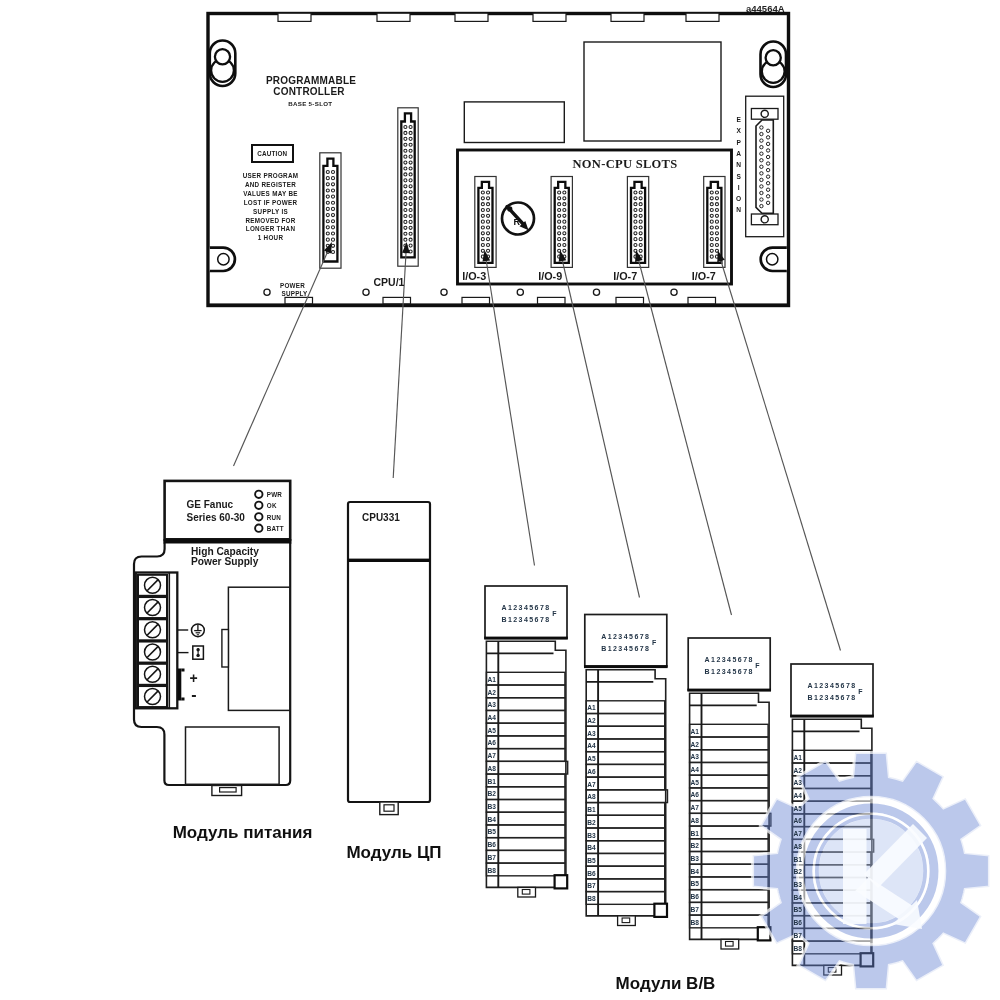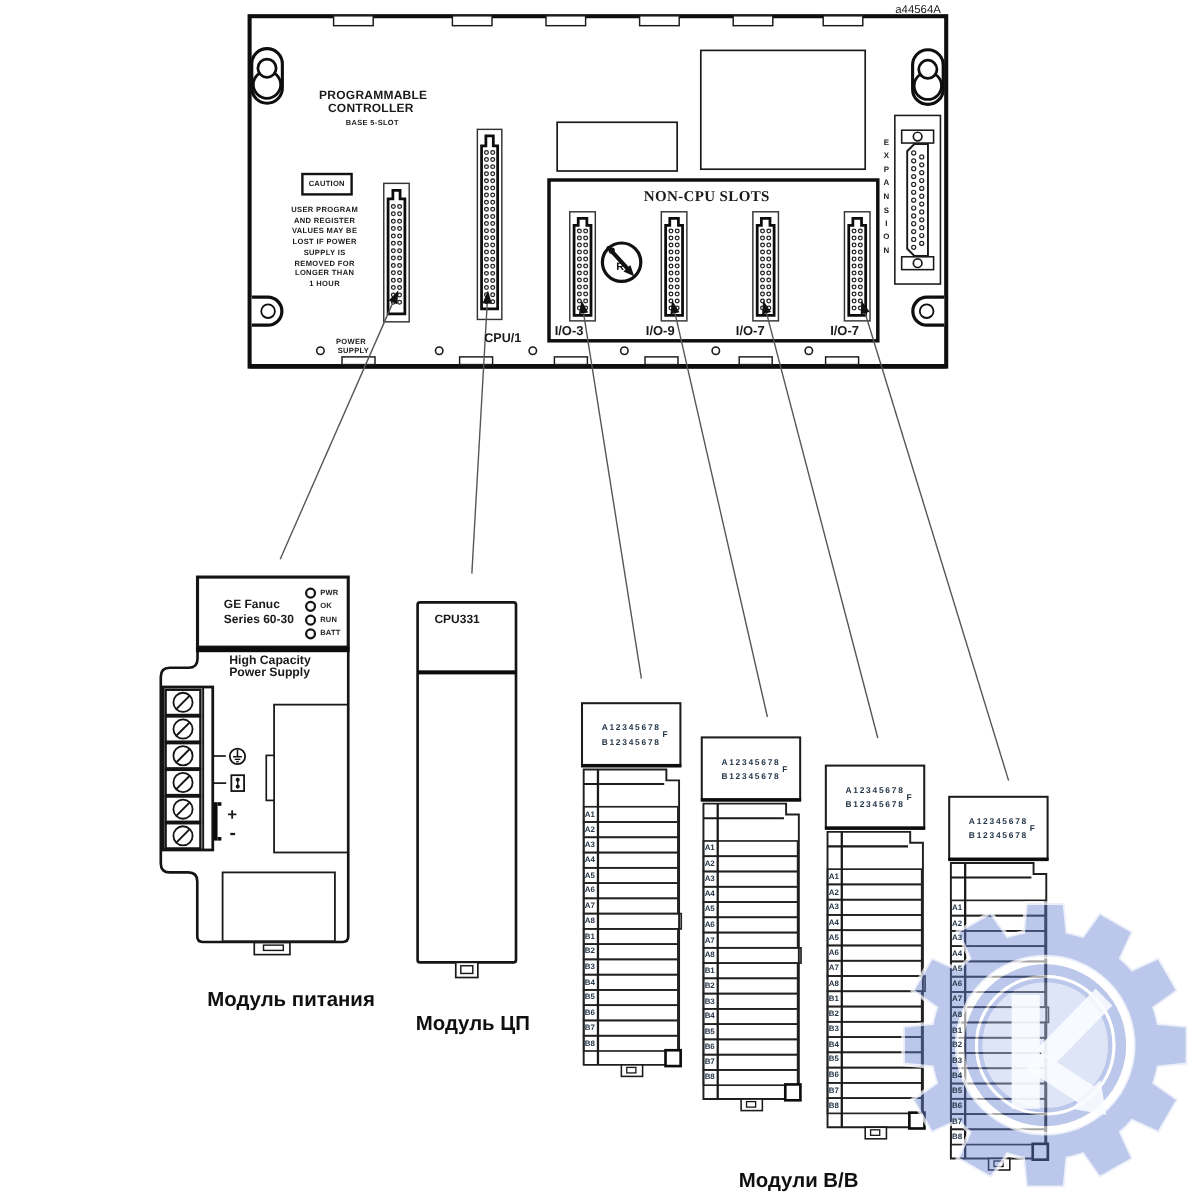--- a/index.html
+++ b/index.html
@@ -3,21 +3,21 @@
 <meta charset="utf-8">
 <style>
   html,body{margin:0;padding:0;background:#fff;}
   #stage{position:relative;width:1000px;height:1000px;background:#ffffff;overflow:hidden;
          font-family:"Liberation Sans",sans-serif;color:#1a1a1a;}
   #art{position:absolute;left:0;top:0;}
   .t{position:absolute;white-space:nowrap;color:#1a1a1a;}
   .c{transform:translate(-50%,-50%);text-align:center;}
   .l{transform:translate(0,-50%);}
   .b{font-weight:bold;}
-  .serif{font-family:"Liberation Serif",serif;}
+  .serif{font-family:"Liberation Serif",serif;margin-left:36px;}
   .navy{color:#233547;}
   .caution-box{position:absolute;border:2.6px solid #111;background:#fff;display:flex;
                align-items:center;justify-content:center;}
   .caption{font-weight:bold;font-size:17px;color:#101010;}
 </style>
 </head>
 <body>
 
 <div id="stage">
   <svg id="art" width="1000" height="1000" viewBox="0 0 1000 1000">
@@ -509,21 +509,21 @@
       <circle cx="871" cy="871" r="54.1" fill="none" stroke="rgba(100,130,210,0.44)" stroke-width="3.8"></circle>
       <circle cx="871" cy="871" r="52.2" fill="rgba(178,196,237,0.44)"></circle>
       <g fill="rgba(250,252,255,0.9)">
         <rect x="843" y="829" width="23.5" height="95"></rect>
         <polygon points="864,874 913,824 927,838 878,888"></polygon>
         <polygon points="868.7,877.3 911.7,905.3 917,900 922,929 893,924 898.3,918.7 855.3,890.7"></polygon>
       </g>
     </g>
   </svg>
 
-  <span class="t" style="left:746px;top:3px;font-size:9.5px;color:#222;">a44564A</span>
+  <span class="t" style="left:746px;top:3px;font-size:9.5px;color:#222;font-weight:bold;">a44564A</span>
 
   <span class="t c b" style="left:311px;top:80px;font-size:10px;letter-spacing:0.2px;">PROGRAMMABLE</span>
   <span class="t c b" style="left:309px;top:91.3px;font-size:10px;letter-spacing:0.2px;">CONTROLLER</span>
   <span class="t c b" style="left:310.3px;top:102.8px;font-size:6.2px;letter-spacing:0.3px;">BASE 5-SLOT</span>
 
   <div class="caution-box" style="left:251px;top:143.5px;width:38.5px;height:15px;">
     <span class="b" style="font-size:6.3px;letter-spacing:0.2px;">CAUTION</span>
   </div>
   <div id="caution-note">
       <span class="t c b" style="left:270.5px;top:175.4px;font-size:6.3px;letter-spacing:0.3px;">USER PROGRAM</span>
@@ -531,21 +531,21 @@
       <span class="t c b" style="left:270.5px;top:193.04000000000002px;font-size:6.3px;letter-spacing:0.3px;">VALUES MAY BE</span>
       <span class="t c b" style="left:270.5px;top:201.86px;font-size:6.3px;letter-spacing:0.3px;">LOST IF POWER</span>
       <span class="t c b" style="left:270.5px;top:210.68px;font-size:6.3px;letter-spacing:0.3px;">SUPPLY IS</span>
       <span class="t c b" style="left:270.5px;top:219.5px;font-size:6.3px;letter-spacing:0.3px;">REMOVED FOR</span>
       <span class="t c b" style="left:270.5px;top:228.32px;font-size:6.3px;letter-spacing:0.3px;">LONGER THAN</span>
       <span class="t c b" style="left:270.5px;top:237.14000000000001px;font-size:6.3px;letter-spacing:0.3px;">1 HOUR</span>
     </div>
 
   <span class="t c b" style="left:292.5px;top:285.2px;font-size:6.3px;letter-spacing:0.25px;">POWER</span>
   <span class="t c b" style="left:294.5px;top:293.4px;font-size:6.3px;letter-spacing:0.25px;">SUPPLY</span>
-  <span class="t c b" style="left:389px;top:281.8px;font-size:10.5px;margin-left:30px;">CPU/1</span>
+  <span class="t c b" style="left:389px;top:281.8px;font-size:10.5px;">CPU/1</span>
   <span class="t c b serif" style="left:589px;top:164.3px;font-size:12.5px;letter-spacing:0.3px;">NON-CPU SLOTS</span>
   <div id="io-slot-labels">
       <span class="t c b" style="left:474.2px;top:276.2px;font-size:10.8px;">I/O-3</span>
       <span class="t c b" style="left:550.2px;top:276.2px;font-size:10.8px;">I/O-9</span>
       <span class="t c b" style="left:625.2px;top:276.2px;font-size:10.8px;">I/O-7</span>
       <span class="t c b" style="left:703.8px;top:276.2px;font-size:10.8px;">I/O-7</span>
     </div>
   <div id="expansion-letters">
       <span class="t c b" style="left:738.6px;top:119px;font-size:6.6px;">E</span>
       <span class="t c b" style="left:738.6px;top:130.3px;font-size:6.6px;">X</span>

